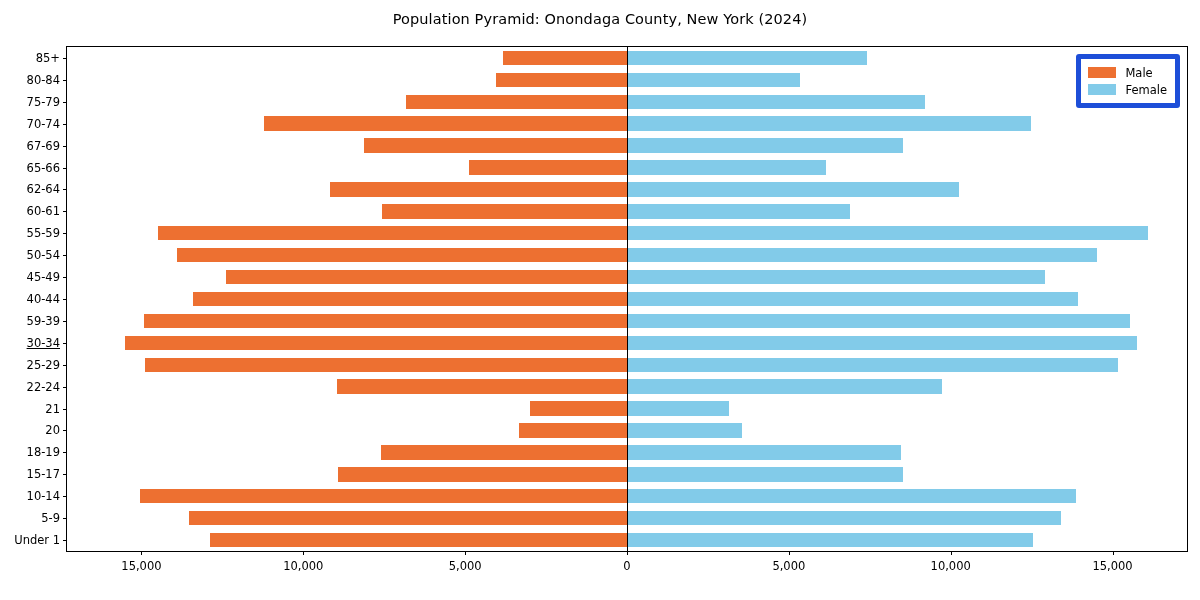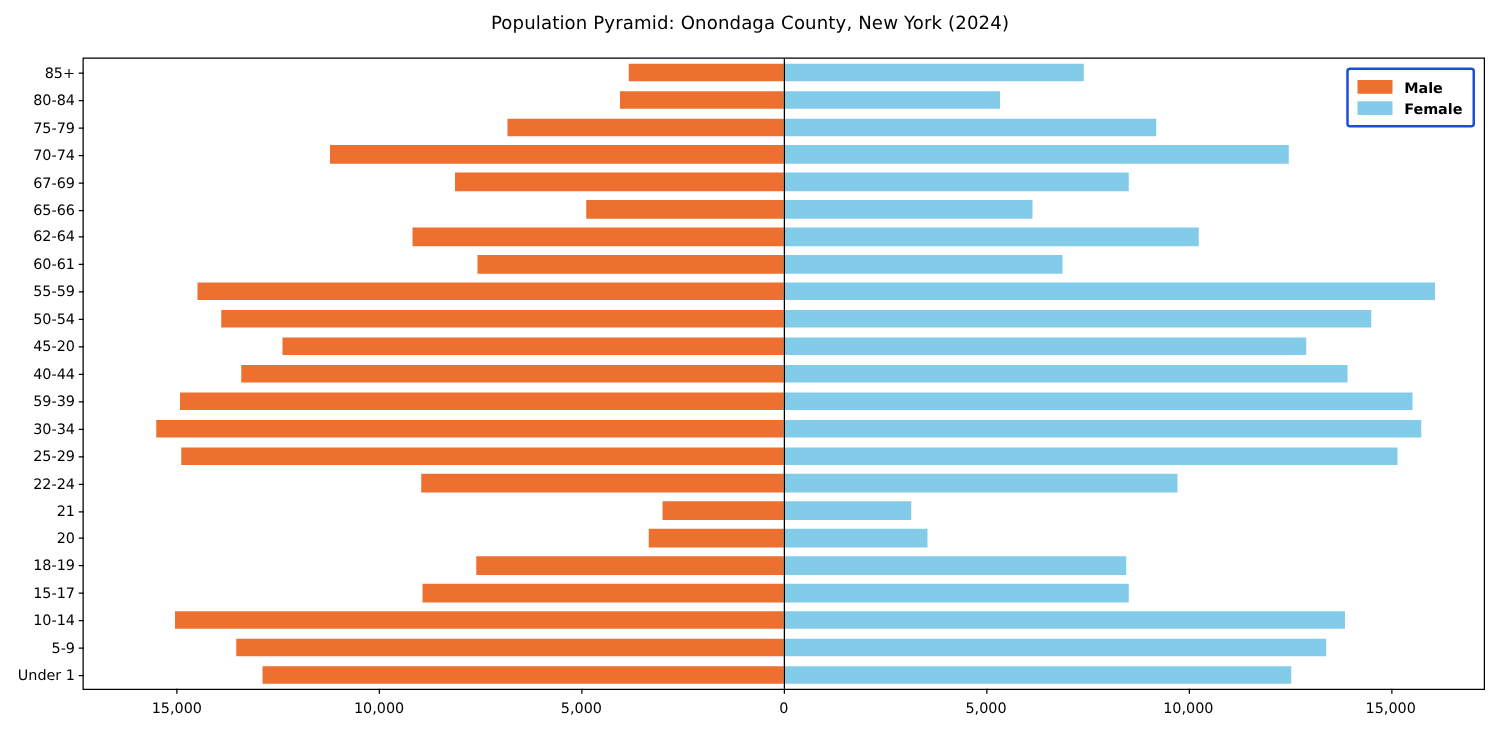--- a/index.html
+++ b/index.html
@@ -85,25 +85,24 @@
     color: #000000;
     white-space: nowrap;
     text-align: right;
   }
 
   
   #legend {
     position: absolute;
     top: 7px; right: 7px;
     background: #ffffff;
-    border: 2px solid #1d4ed8;
+    border: 5px solid #1d4ed8;
     border-radius: 3px;
     padding: 5px 8px 5px 7px;
     box-shadow: 0 0 0 0 rgba(0,0,0,0);
-    font-weight: bold;
   }
   .legend-entry {
     display: flex;
     align-items: center;
     height: 17px;
   }
   .legend-swatch {
     width: 28px; height: 11px;
     margin-right: 9px;
     flex: 0 0 auto;
@@ -248,27 +247,27 @@
         <div class="ytick-label" style="top: 120.522px; text-align: center;">65-66</div>
         <div class="ytick-mark" style="top: 142.435px;"></div>
         <div class="ytick-label" style="top: 142.435px;">62-64</div>
         <div class="ytick-mark" style="top: 164.348px;"></div>
         <div class="ytick-label" style="top: 164.348px;">60-61</div>
         <div class="ytick-mark" style="top: 186.261px;"></div>
         <div class="ytick-label" style="top: 186.261px; margin-left: 14px;">55-59</div>
         <div class="ytick-mark" style="top: 208.174px;"></div>
         <div class="ytick-label" style="top: 208.174px;">50-54</div>
         <div class="ytick-mark" style="top: 230.087px;"></div>
-        <div class="ytick-label" style="top: 230.087px;">45-20</div>
+        <div class="ytick-label" style="top: 230.087px;">45-49</div>
         <div class="ytick-mark" style="top: 252px;"></div>
         <div class="ytick-label" style="top: 252px;">40-44</div>
         <div class="ytick-mark" style="top: 273.913px;"></div>
         <div class="ytick-label" style="top: 273.913px;">59-39</div>
         <div class="ytick-mark" style="top: 295.826px;"></div>
-        <div class="ytick-label" style="top: 295.826px;">30-34</div>
+        <div class="ytick-label" style="top: 295.826px; text-decoration: underline;">30-34</div>
         <div class="ytick-mark" style="top: 317.739px;"></div>
         <div class="ytick-label" style="top: 317.739px;">25-29</div>
         <div class="ytick-mark" style="top: 339.652px;"></div>
         <div class="ytick-label" style="top: 339.652px;">22-24</div>
         <div class="ytick-mark" style="top: 361.565px;"></div>
         <div class="ytick-label" style="top: 361.565px;">21</div>
         <div class="ytick-mark" style="top: 383.478px;"></div>
         <div class="ytick-label" style="top: 383.478px;">20</div>
         <div class="ytick-mark" style="top: 405.391px;"></div>
         <div class="ytick-label" style="top: 405.391px;">18-19</div>

